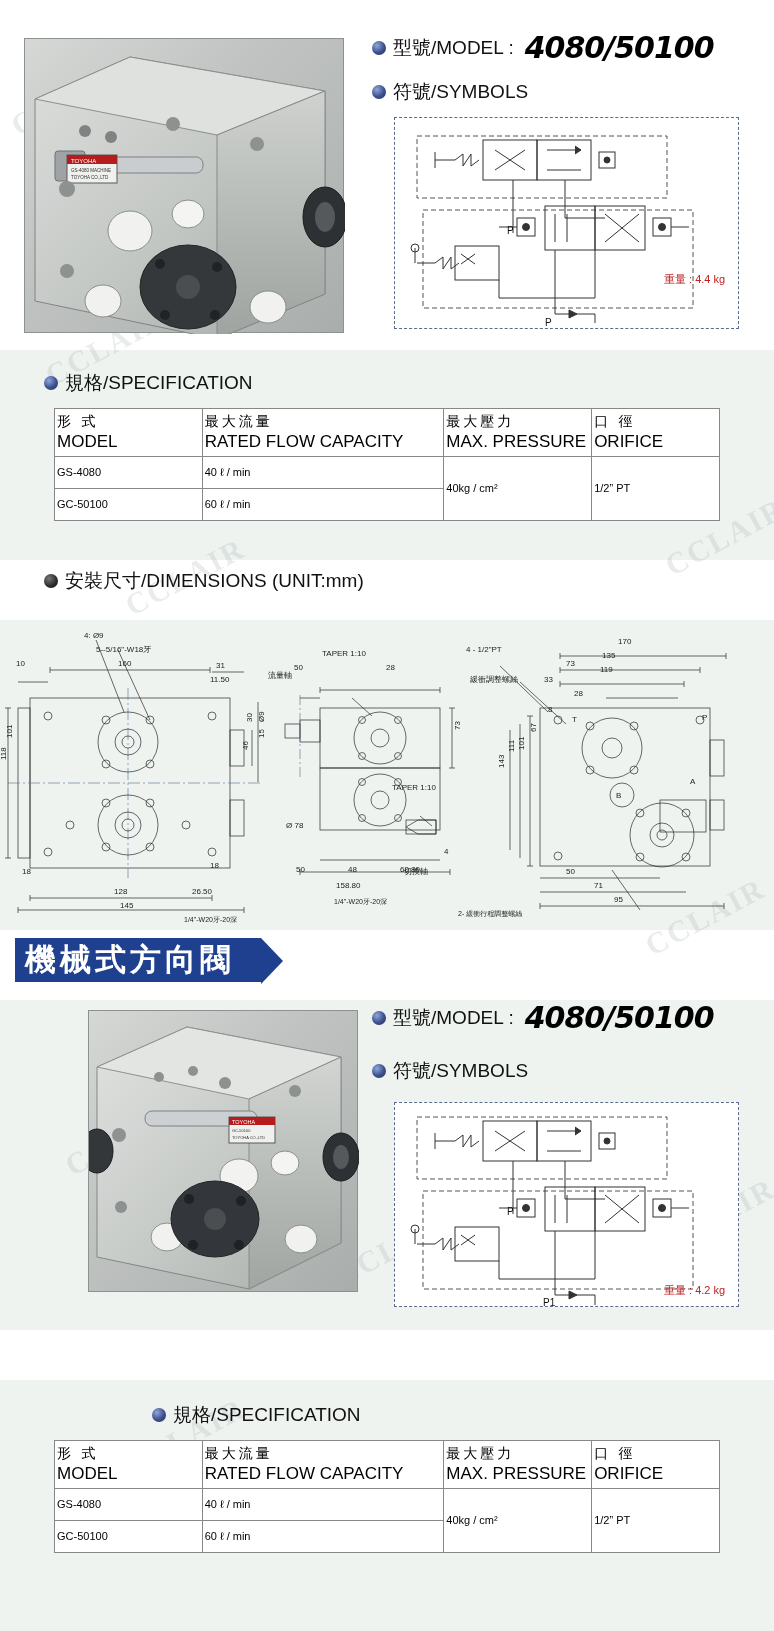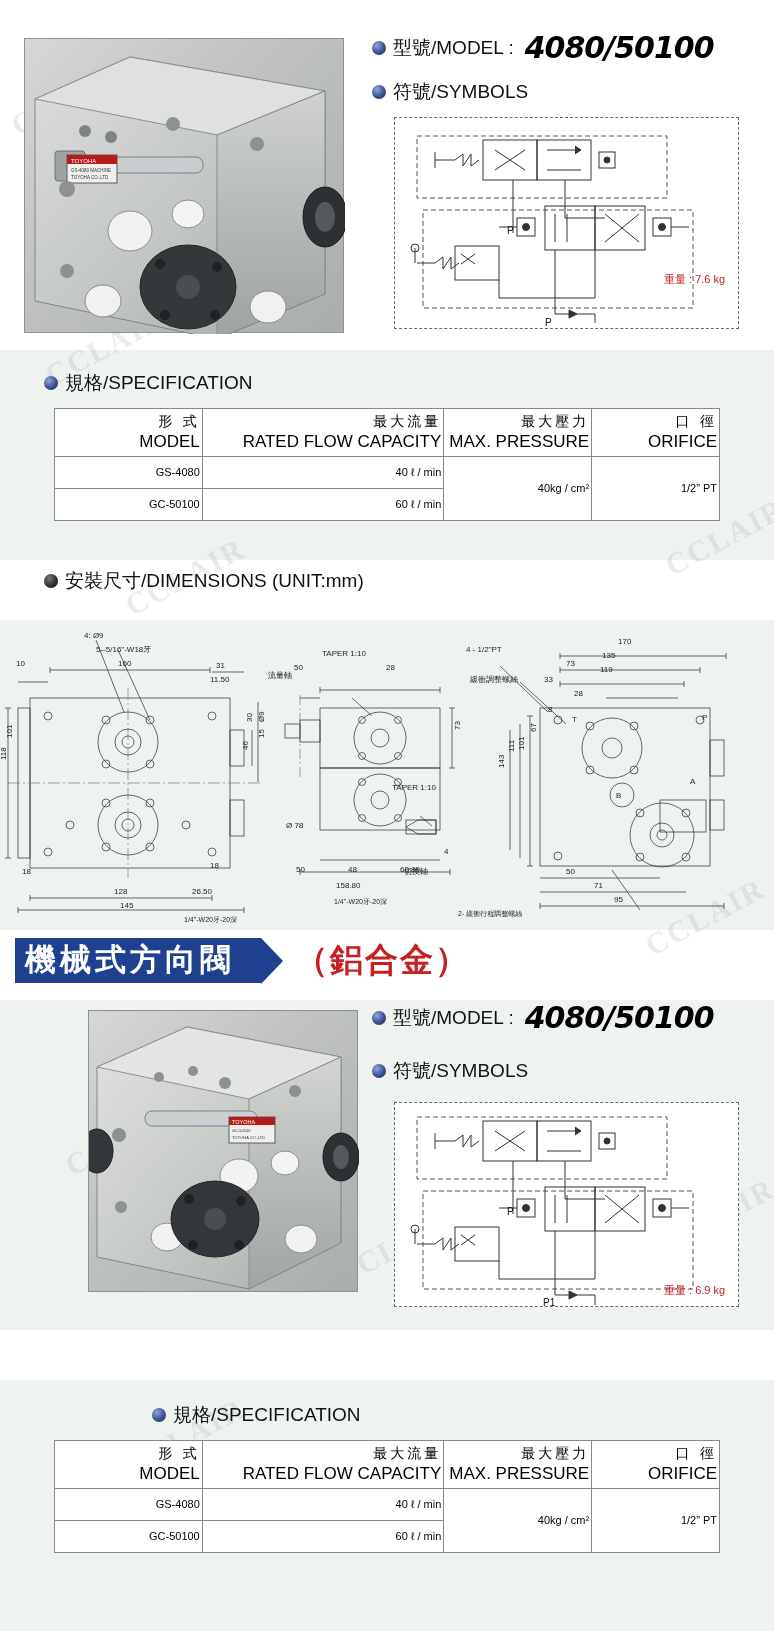--- a/index.html
+++ b/index.html
@@ -91,21 +91,21 @@
 
   
   table.spec {
     position: absolute;
     border-collapse: collapse;
     font-size: 14px;
     background: #fff;
   }
   table.spec td {
     border: 1px solid #888;
-    text-align: right;
+    text-align: left;
     vertical-align: middle;
     padding: 4px 2px;
     line-height: 1.25;
   }
   table.spec .hdr { height: 48px; }
   table.spec .cn { font-family: "DejaVu Sans", sans-serif; letter-spacing: 3px; }
   table.spec .en { font-size: 17px; }
   table.spec .val { height: 32px; font-size: 11px; }
 
   
@@ -293,21 +293,21 @@
       <line x1="200" y1="180" x2="200" y2="132"></line>
       <line x1="160" y1="132" x2="160" y2="196"></line>
       <line x1="160" y1="196" x2="200" y2="196"></line>
       <line x1="200" y1="196" x2="200" y2="205"></line>
       <path d="M182,196 l-8,-4 0,8 z" fill="#333"></path>
     </g>
     <text x="112" y="116" font-size="10" font-family="Liberation Sans, sans-serif" fill="#111">P</text>
     <text x="150" y="208" font-size="10" font-family="Liberation Sans, sans-serif" fill="#111">P</text>
   </svg>
 </div>
-<div class="weight-tag" style="left:664px; top:272px;">重量 : 7.6 kg</div>
+<div class="weight-tag" style="left:664px; top:272px;">重量 : 4.4 kg</div>
 
 <div class="bullet-head" style="left:44px; top:370px;">
   <span class="bullet"></span>
   <span class="head-txt"><span class="cn">規格</span><span>/SPECIFICATION</span></span>
 </div>
 
 <table class="spec" style="left:54px; top:408px; width:666px;">
   <tbody>
       <tr>
     <td class="hdr" style="width:148px;">
@@ -524,21 +524,20 @@
     <text class="tiny" x="702" y="100">P</text>
     <text class="tiny" x="616" y="178">B</text>
     <text class="tiny" x="690" y="164">A</text>
     <text class="tiny2" x="458" y="296">2- 緩衝行程調整螺絲</text>
   </g>
 </svg>
 </div>
 
 <div class="banner-wrap" style="left:6px; top:938px;padding-left:9px;">
   <div class="banner">機械式方向閥</div>
-  <div class="banner-sub">（鋁合金）</div>
 </div>
 
 <div class="photo" style="left:88px; top:1010px; width:270px; height:282px;">
   <svg width="270" height="282" viewBox="0 0 270 282">
     <defs>
       <linearGradient id="h1" x1="0" y1="0" x2="1" y2="1">
         <stop offset="0%" stop-color="#e0e2e0"></stop>
           <stop offset="55%" stop-color="#c5c9c6"></stop>
           <stop offset="100%" stop-color="#a7aca9"></stop>
       </linearGradient>
@@ -637,21 +636,21 @@
       <line x1="200" y1="176" x2="200" y2="128"></line>
       <line x1="160" y1="128" x2="160" y2="192"></line>
       <line x1="160" y1="192" x2="200" y2="192"></line>
       <line x1="200" y1="192" x2="200" y2="202"></line>
       <path d="M182,192 l-8,-4 0,8 z" fill="#333"></path>
     </g>
     <text x="112" y="112" font-size="10" font-family="Liberation Sans, sans-serif" fill="#111">P</text>
     <text x="148" y="203" font-size="10" font-family="Liberation Sans, sans-serif" fill="#111">P1</text>
   </svg>
 </div>
-<div class="weight-tag" style="left:664px; top:1283px;">重量 : 6.9 kg</div>
+<div class="weight-tag" style="left:664px; top:1283px;">重量 : 4.2 kg</div>
 
 <div class="bullet-head" style="left:152px; top:1402px;">
   <span class="bullet"></span>
   <span class="head-txt"><span class="cn">規格</span><span>/SPECIFICATION</span></span>
 </div>
 
 <table class="spec" style="left:54px; top:1440px; width:666px;">
   <tbody>
       <tr>
     <td class="hdr" style="width:148px;">

